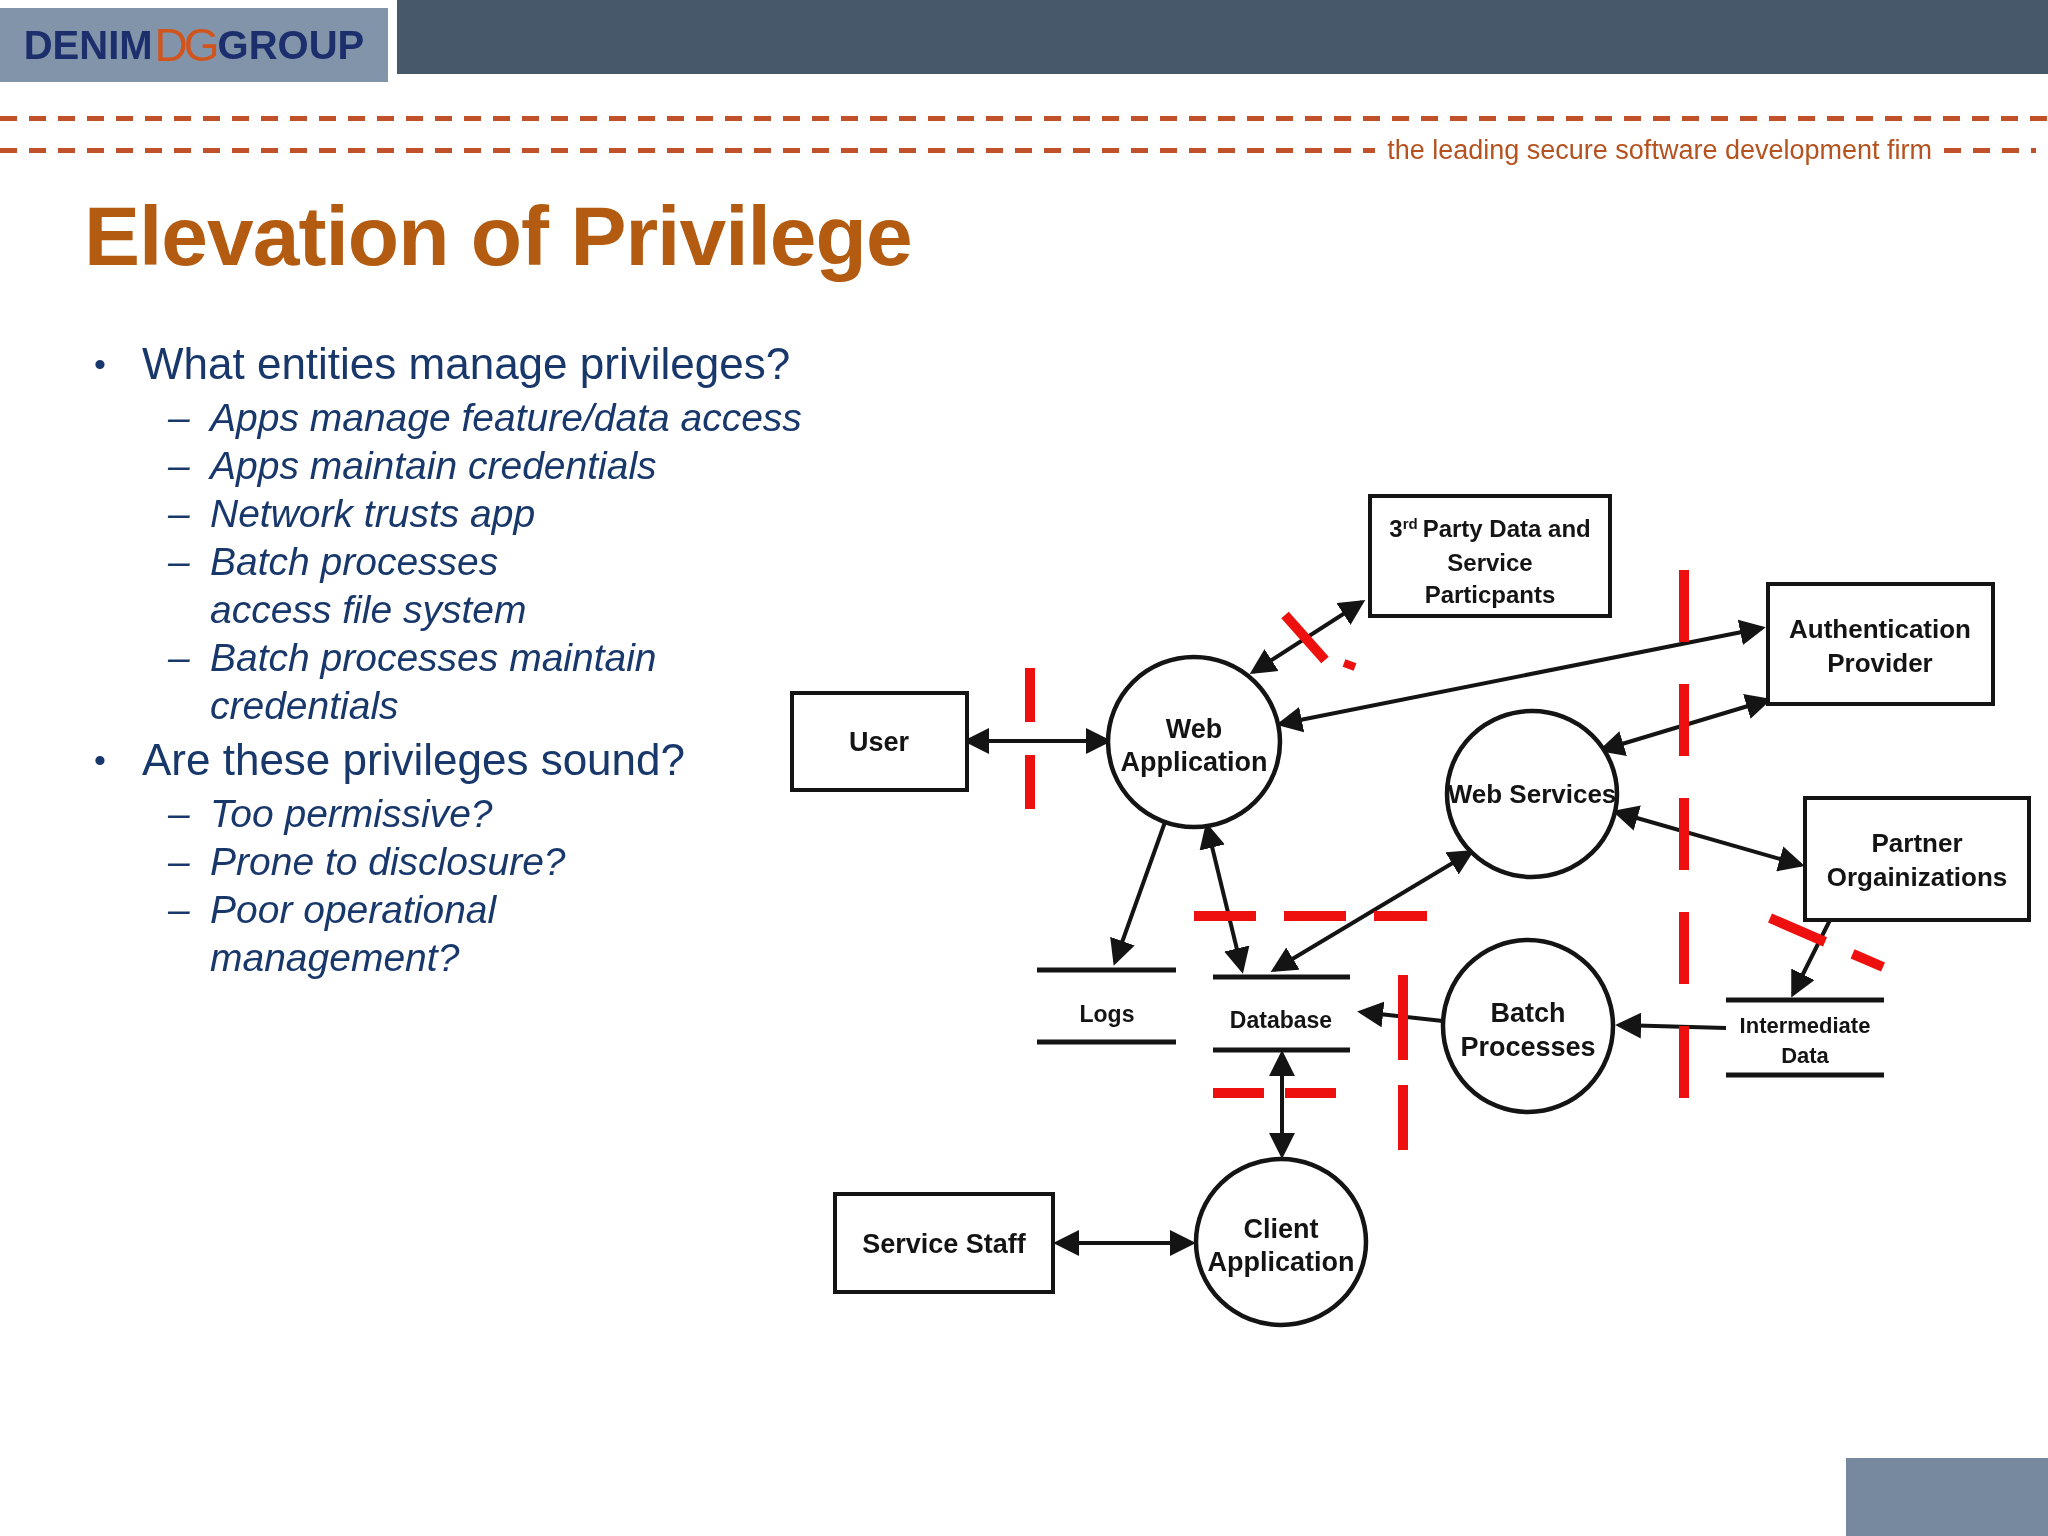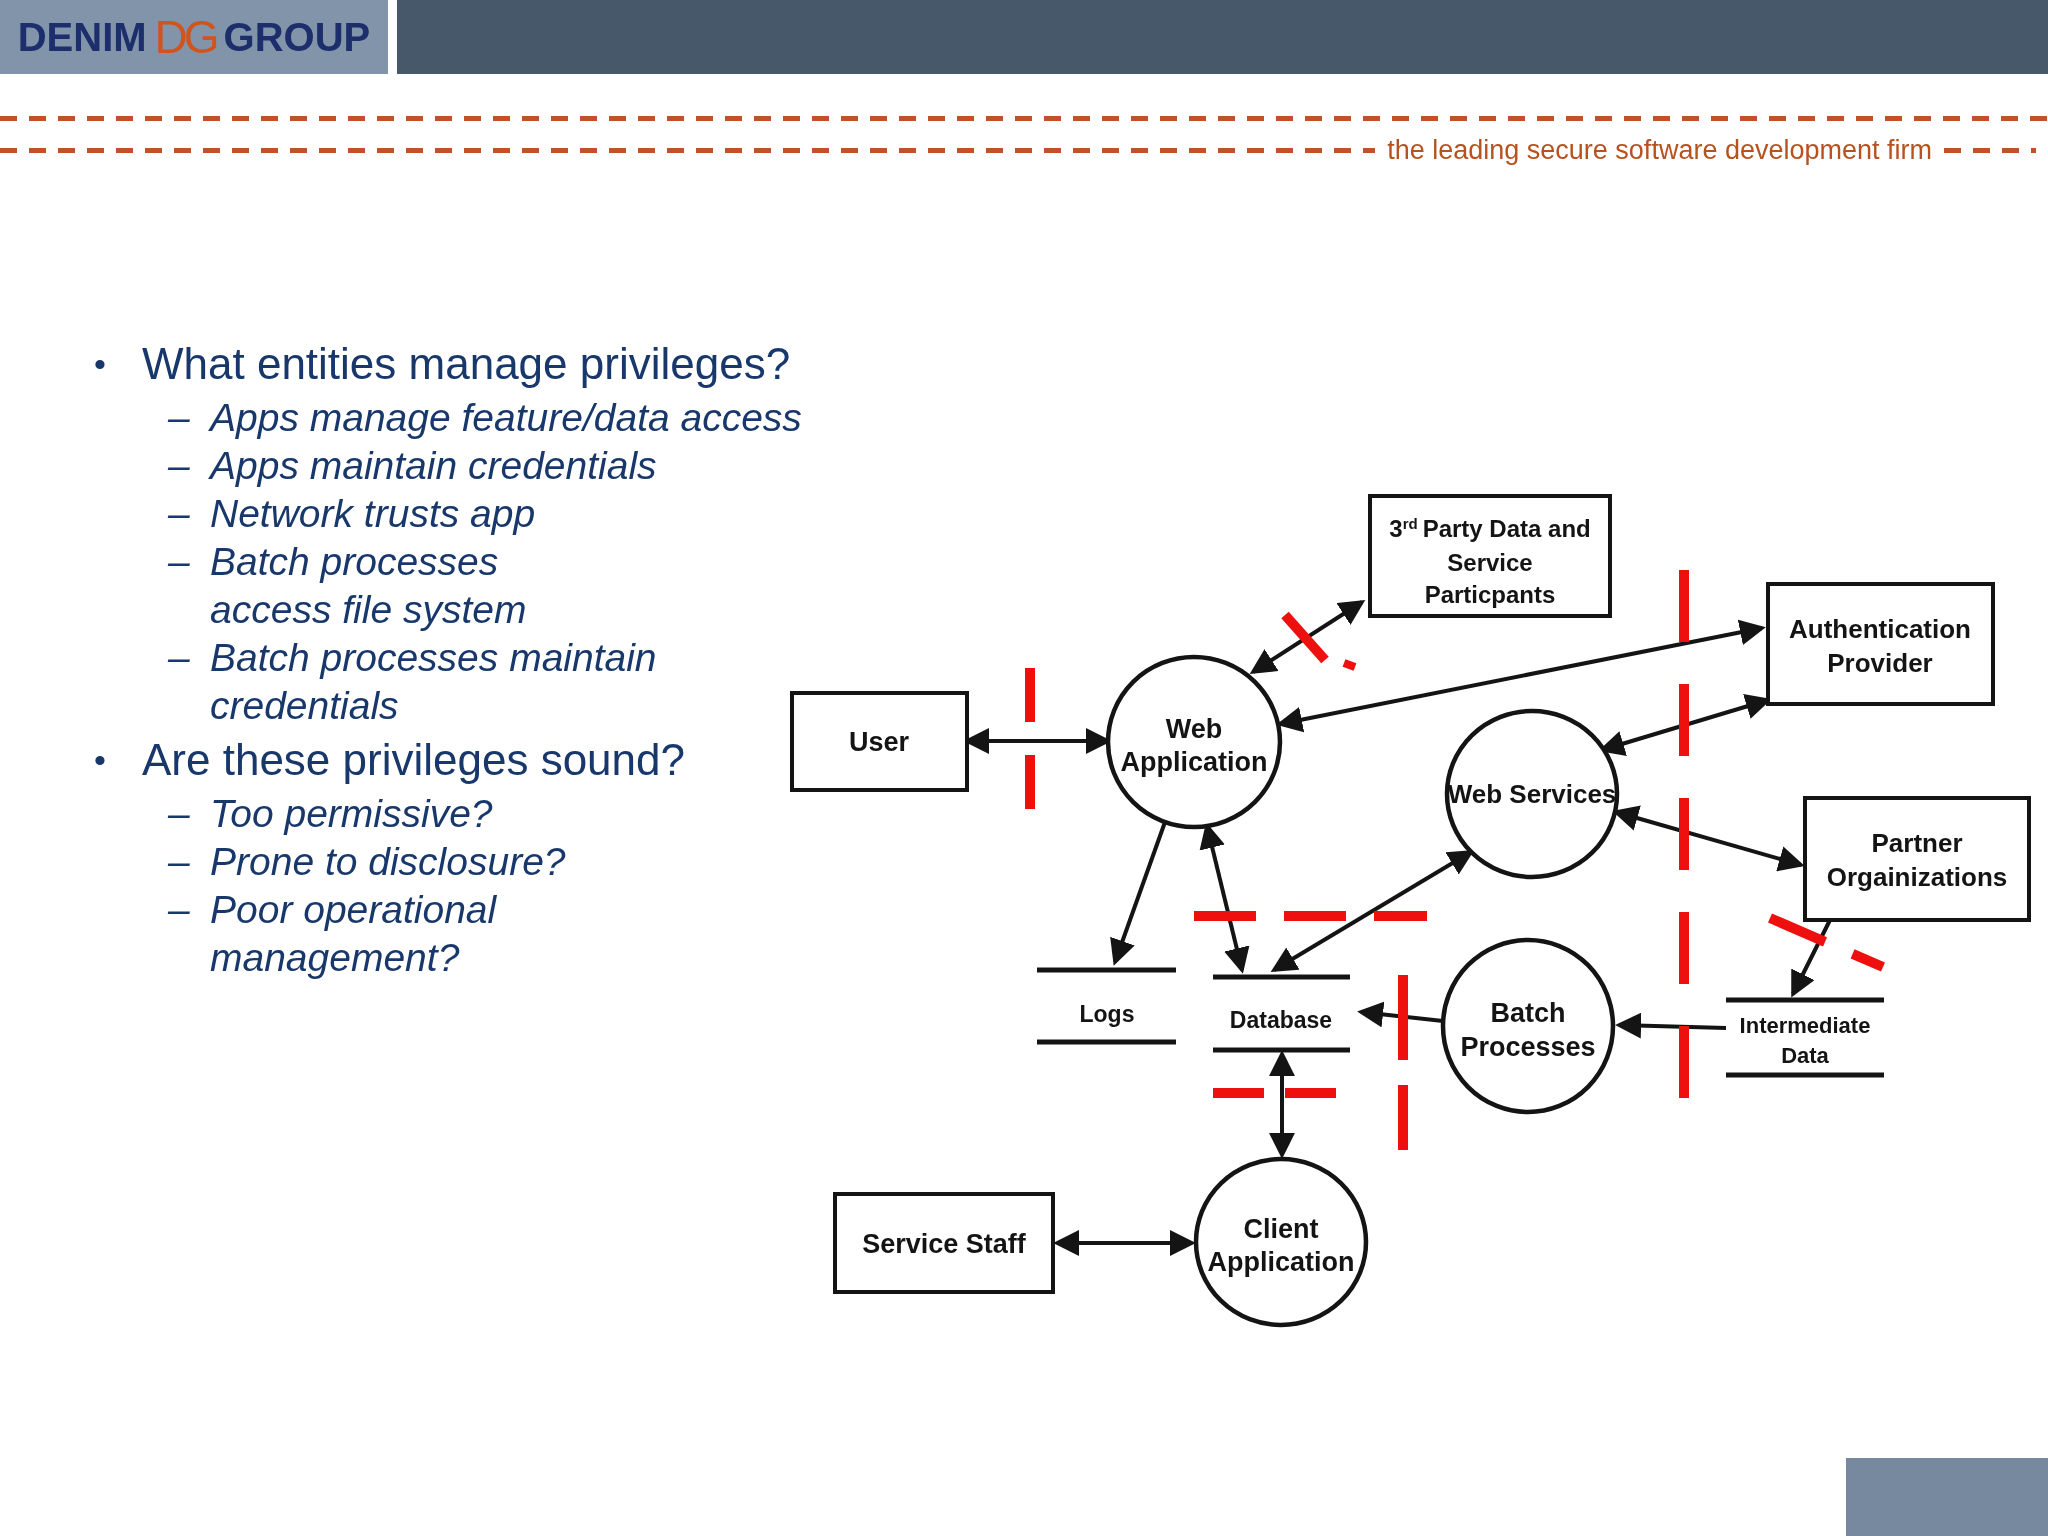--- a/index.html
+++ b/index.html
@@ -1,20 +1,20 @@
 <!DOCTYPE html>
 <html><head>
 <meta charset="utf-8">
 <style>
   html,body{margin:0;padding:0;background:#888;}
   .slide{position:relative;width:2048px;height:1536px;background:#ffffff;overflow:hidden;
          font-family:"Liberation Sans",sans-serif;}
   
-  .logo-box{position:absolute;left:0;top:0;width:388px;height:74px;background:#8294aa;
-            display:flex;align-items:center;justify-content:center;gap:6px;}
+  .logo-box{position:absolute;left:0;top:8px;width:388px;height:74px;background:#8294aa;
+            display:flex;align-items:center;justify-content:center;}
   .logo-word{color:#1c2e6b;font-weight:bold;font-size:40px;letter-spacing:0px;}
   .logo-mono{color:#d2541d;font-weight:normal;font-size:46px;letter-spacing:-4px;margin:0 2px;}
   .top-bar{position:absolute;left:397px;top:0;right:0;height:74px;background:#47586a;}
   .dash-line{height:5px;background:repeating-linear-gradient(90deg,#c0512a 0 17px,transparent 17px 29px);}
   .dash1{position:absolute;left:0;right:0;top:116px;}
   .tagline-row{position:absolute;left:0;right:12px;top:134px;height:32px;display:flex;align-items:center;}
   .tagline-row .seg{flex:1;}
   .tagline-row .seg-r{flex:0 0 92px;}
   .tagline-text{color:#b5521f;font-size:27px;margin:0 12px;white-space:nowrap;}
   
@@ -48,20 +48,21 @@
   </div>
   <div class="top-bar"></div>
 
   <div class="dash-line dash1"></div>
   <div class="tagline-row">
     <div class="dash-line seg"></div>
     <span class="tagline-text">the leading secure software development firm</span>
     <div class="dash-line seg-r"></div>
   </div>
 
+  <div class="title">Elevation of Privilege</div>
 
   <div class="bullets">
     <div class="row l1">
         <span class="mk">•</span>
         <span class="tx">What entities manage privileges?</span>
       </div>
     <div class="row l2">
         <span class="mk">–</span>
         <span class="tx">Apps manage feature/data access</span>
       </div>

